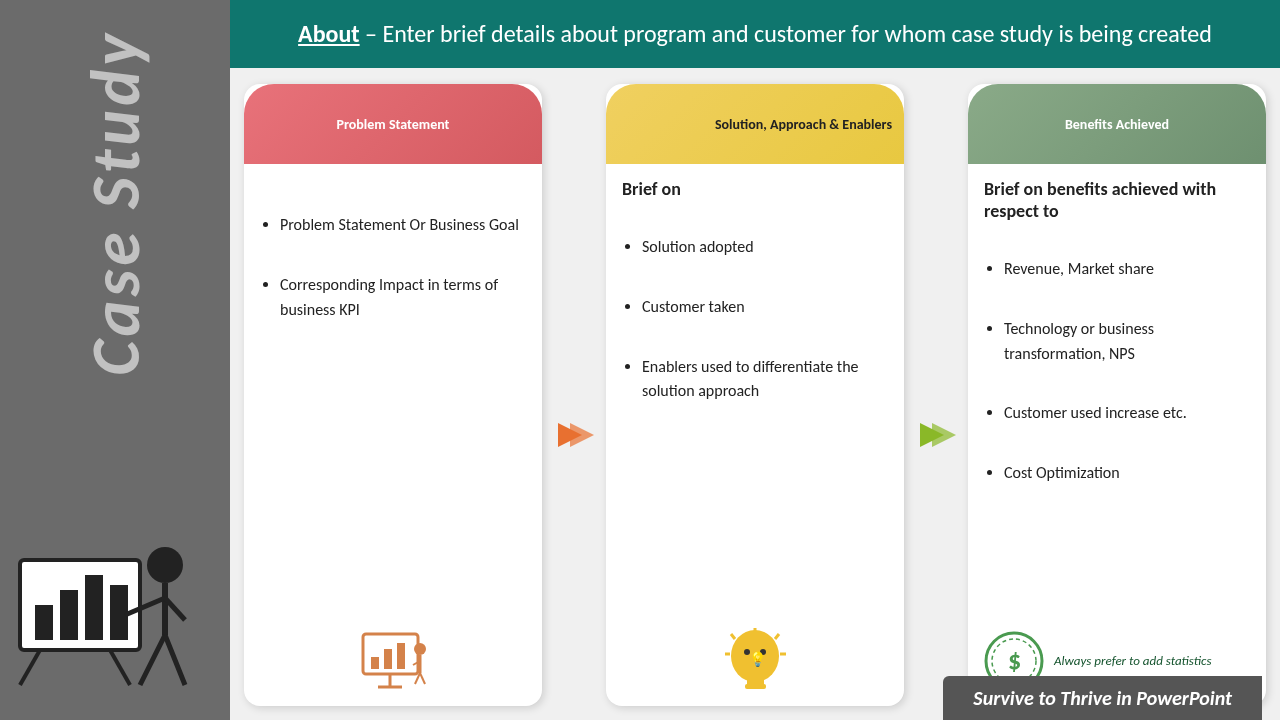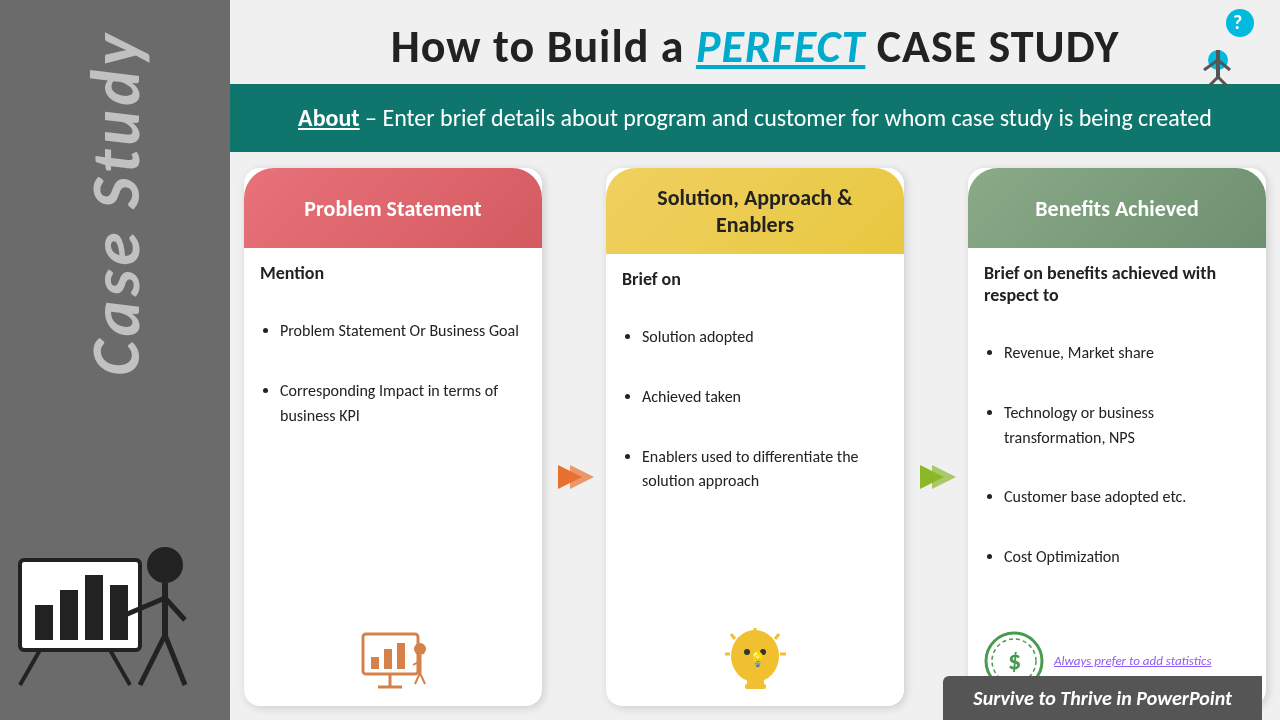--- a/index.html
+++ b/index.html
@@ -118,38 +118,39 @@
       display: flex;
       flex-direction: column;
       overflow: hidden;
       box-shadow: 2px 2px 8px rgba(0,0,0,0.15);
     }
 
     .card-header {
       border-radius: 14px 14px 0 0;
       padding: 16px 12px;
       text-align: center;
-      font-size: 22px;
+      font-size: 14px;
       font-weight: 700;
       color: white;
       min-height: 80px;
       display: flex;
       align-items: center;
       justify-content: center;
     }
 
     .card-header.pink {
       background: linear-gradient(135deg, #e8727a, #d45a60);
       border-radius: 30px 30px 0 0;
     }
 
     .card-header.yellow {
       background: linear-gradient(135deg, #f0d060, #e8c840);
       color: #222;
       border-radius: 30px 30px 0 0;
+      justify-content: flex-end;
     }
 
     .card-header.green-gray {
       background: linear-gradient(135deg, #8aaa88, #6e9070);
       border-radius: 30px 30px 0 0;
     }
 
     .card-body {
       padding: 14px 16px;
       flex: 1;
@@ -234,51 +235,32 @@
 
       <line x1="155" y1="105" x2="130" y2="155" stroke="#222" stroke-width="5"></line>
 
       <line x1="155" y1="105" x2="175" y2="155" stroke="#222" stroke-width="5"></line>
     </svg>
   </div>
 </div>
 
 <div class="main">
 
-  <div class="header">
-    <div class="header-title">
-      <span>How to Build a </span><span class="perfect">PERFECT</span><span> CASE STUDY</span>
-    </div>
-
-    <div class="header-icon">
-      <svg viewBox="0 0 80 80" xmlns="http://www.w3.org/2000/svg">
-        <circle cx="50" cy="18" r="14" fill="#00bbdd"></circle>
-        <text x="43" y="24" font-size="20" font-weight="900" fill="white">?</text>
-        <circle cx="28" cy="55" r="10" fill="#00bbdd"></circle>
-        <line x1="28" y1="45" x2="28" y2="72" stroke="#555" stroke-width="4"></line>
-        <line x1="28" y1="55" x2="14" y2="65" stroke="#555" stroke-width="3"></line>
-        <line x1="28" y1="55" x2="40" y2="65" stroke="#555" stroke-width="3"></line>
-        <line x1="28" y1="72" x2="18" y2="82" stroke="#555" stroke-width="3"></line>
-        <line x1="28" y1="72" x2="38" y2="82" stroke="#555" stroke-width="3"></line>
-      </svg>
-    </div>
-  </div>
 
   <div class="about-banner">
     <span class="about-label">About</span><span> – Enter brief details about program and customer for whom case study is being created</span>
   </div>
 
   <div class="cards-container">
 
     <div class="card">
       <div class="card-header pink">
         <span>Problem Statement</span>
       </div>
       <div class="card-body">
-        <h3>Mention</h3>
         <ul>
           <li>Problem Statement Or Business Goal</li>
           <li>Corresponding Impact in terms of business KPI</li>
         </ul>
       </div>
       <div class="card-footer-icon">
 
         <svg width="70" height="65" viewBox="0 0 70 65" xmlns="http://www.w3.org/2000/svg">
           <rect x="5" y="5" width="55" height="40" rx="3" fill="none" stroke="#d4824a" stroke-width="3"></rect>
           <line x1="32" y1="45" x2="32" y2="58" stroke="#d4824a" stroke-width="3"></line>
@@ -305,21 +287,21 @@
     </div>
 
     <div class="card">
       <div class="card-header yellow">
         <span>Solution, Approach &amp; Enablers</span>
       </div>
       <div class="card-body">
         <h3>Brief on</h3>
         <ul>
           <li>Solution adopted</li>
-          <li>Achieved taken</li>
+          <li>Customer taken</li>
           <li>Enablers used to differentiate the solution approach</li>
         </ul>
       </div>
       <div class="card-footer-icon">
 
         <svg width="65" height="70" viewBox="0 0 65 70" xmlns="http://www.w3.org/2000/svg">
 
           <ellipse cx="32" cy="30" rx="24" ry="26" fill="#f0c030"></ellipse>
 
           <circle cx="24" cy="26" r="3" fill="#333"></circle>
@@ -348,32 +330,32 @@
 
     <div class="card">
       <div class="card-header green-gray">
         <span>Benefits Achieved</span>
       </div>
       <div class="card-body">
         <h3>Brief on benefits achieved with respect to</h3>
         <ul>
           <li>Revenue, Market share</li>
           <li>Technology or business transformation, NPS</li>
-          <li>Customer base adopted etc.</li>
+          <li>Customer used increase etc.</li>
           <li>Cost Optimization</li>
         </ul>
       </div>
       <div class="card-footer-icon" style="display:flex;align-items:center;justify-content:flex-start;padding:8px 16px;gap:10px;">
 
         <svg width="60" height="60" viewBox="0 0 60 60" xmlns="http://www.w3.org/2000/svg">
           <circle cx="30" cy="30" r="28" fill="none" stroke="#4a9a50" stroke-width="3"></circle>
           <circle cx="30" cy="30" r="22" fill="none" stroke="#4a9a50" stroke-width="1.5" stroke-dasharray="4,3"></circle>
           <text x="24" y="38" font-size="26" font-weight="bold" fill="#4a9a50">$</text>
         </svg>
-        <div style="font-size:13px;color:#8b5cf6;font-style:italic;line-height:1.4;text-decoration:underline;">Always prefer to add statistics</div>
+        <div style="font-size:13px;color:#14532d;font-style:italic;line-height:1.4;">Always prefer to add statistics</div>
       </div>
     </div>
 
   </div>
 </div>
 
 <div class="bottom-bar">
   <span>Survive to Thrive  in PowerPoint</span>
 </div>
 

